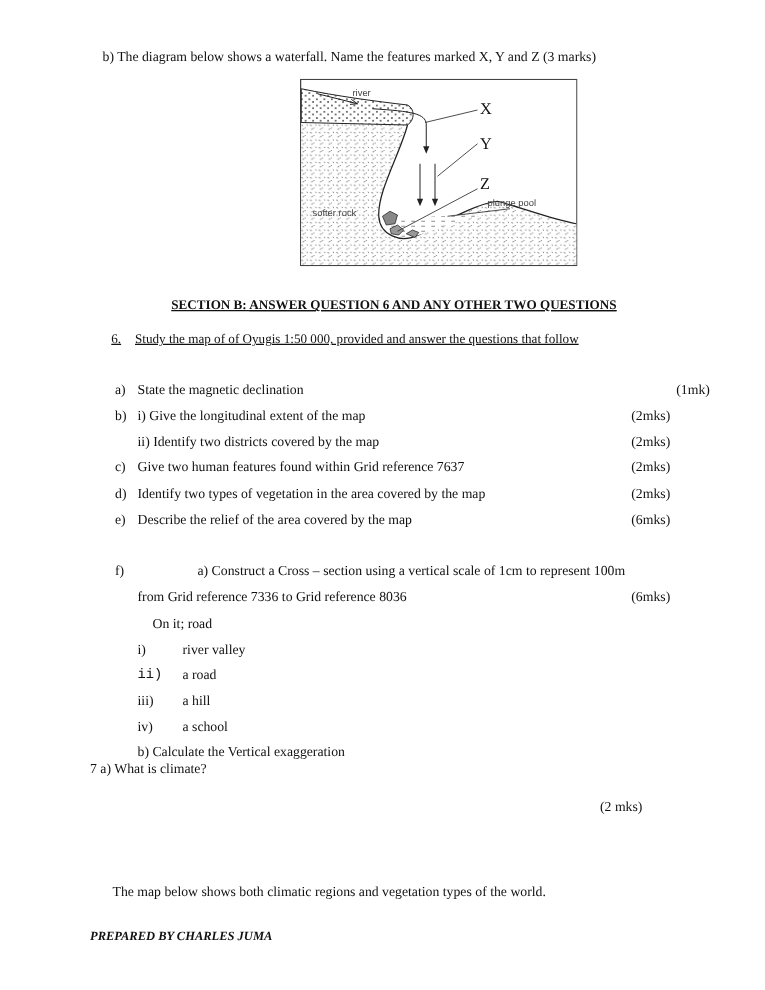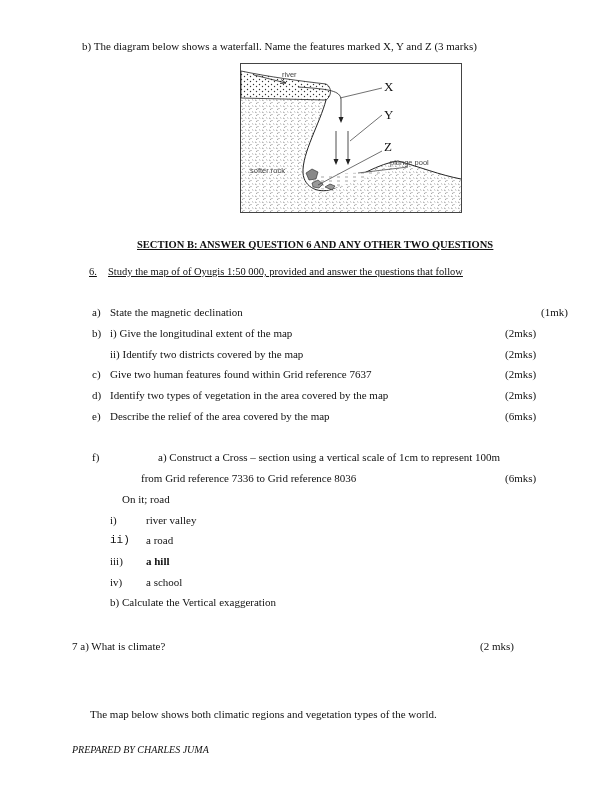--- a/index.html
+++ b/index.html
@@ -3,21 +3,21 @@
 <meta charset="utf-8">
 <style>
   html, body { margin: 0; padding: 0; background: #ffffff; }
   body { width: 612px; height: 792px; position: relative; overflow: hidden;
          font-family: "Liberation Serif", "DejaVu Serif", serif; color: #111; }
   .abs { position: absolute; white-space: nowrap; }
   .t11 { font-size: 11px; }
   .t10 { font-size: 10.5px; text-decoration: underline; }
   .bold { font-weight: bold; }
   .u { text-decoration: underline; }
-  .bi { font-weight: normal; font-style: italic; font-size: 10px; }
+  .bi { font-weight: bold; font-style: italic; font-size: 10px; }
   .diagram { position: absolute; left: 240px; top: 63px; width: 254px; height: 150px; }
 </style>
 </head>
 <body>
 
 <div class="abs t11" style="left:82px; top:40px;">b) The diagram below shows a waterfall. Name the features marked X, Y and Z  (3 marks)</div>
 
 <div class="diagram">
   <svg width="222" height="150" viewBox="0 0 222 150">
     <defs>
@@ -97,32 +97,32 @@
 <div class="abs t11" style="left:92px; top:389px;">d)</div>
 <div class="abs t11" style="left:110px; top:389px;">Identify two types of vegetation in the area covered by the map</div>
 <div class="abs t11" style="left:505px; top:389px;">(2mks)</div>
 
 <div class="abs t11" style="left:92px; top:410px;">e)</div>
 <div class="abs t11" style="left:110px; top:410px;">Describe the relief of the area covered by the map</div>
 <div class="abs t11" style="left:505px; top:410px;">(6mks)</div>
 
 <div class="abs t11" style="left:92px; top:451px;">f)</div>
 <div class="abs t11" style="left:110px; top:451px;margin-left:48px;">a) Construct a Cross – section using a vertical scale of 1cm to represent 100m</div>
-<div class="abs t11" style="left:110px; top:472px;margin-left:31px;">from Grid reference 7336 to Grid reference 8036</div>
+<div class="abs t11" style="left:110px; top:472px;">from Grid reference 7336 to Grid reference 8036</div>
 <div class="abs t11" style="left:505px; top:472px;">(6mks)</div>
 <div class="abs t11" style="left:122px; top:493px;">On it; road</div>
 
 <div class="abs t11" style="left:110px; top:514px;">i)</div>
 <div class="abs t11" style="left:146px; top:514px;">river valley</div>
 <div class="abs t11" style="left:110px; top:534px;font-family:Liberation Mono, monospace;">ii)</div>
 <div class="abs t11" style="left:146px; top:534px;">a road</div>
 <div class="abs t11" style="left:110px; top:555px;text-align:right;">iii)</div>
-<div class="abs t11" style="left:146px; top:555px;font-weight:bold;">a hill</div>
+<div class="abs t11" style="left:146px; top:555px;">a hill</div>
 <div class="abs t11" style="left:110px; top:576px;">iv)</div>
 <div class="abs t11" style="left:146px; top:576px;">a school</div>
 <div class="abs t11" style="left:110px; top:596px;">b)  Calculate the Vertical exaggeration</div>
 
-<div class="abs t11" style="left:72px; top:640px;">7 a) What is climate?</div>
+<div class="abs t11" style="left:72px; top:609px;">7 a) What is climate?</div>
 <div class="abs t11" style="left:480px; top:640px;">(2 mks)</div>
 
 <div class="abs t11" style="left:90px; top:708px;">The map below shows both climatic regions and vegetation types of the world.</div>
 
 <div class="abs bi" style="left:72px; top:744px;">PREPARED BY CHARLES JUMA</div>
 
 </body></html>

